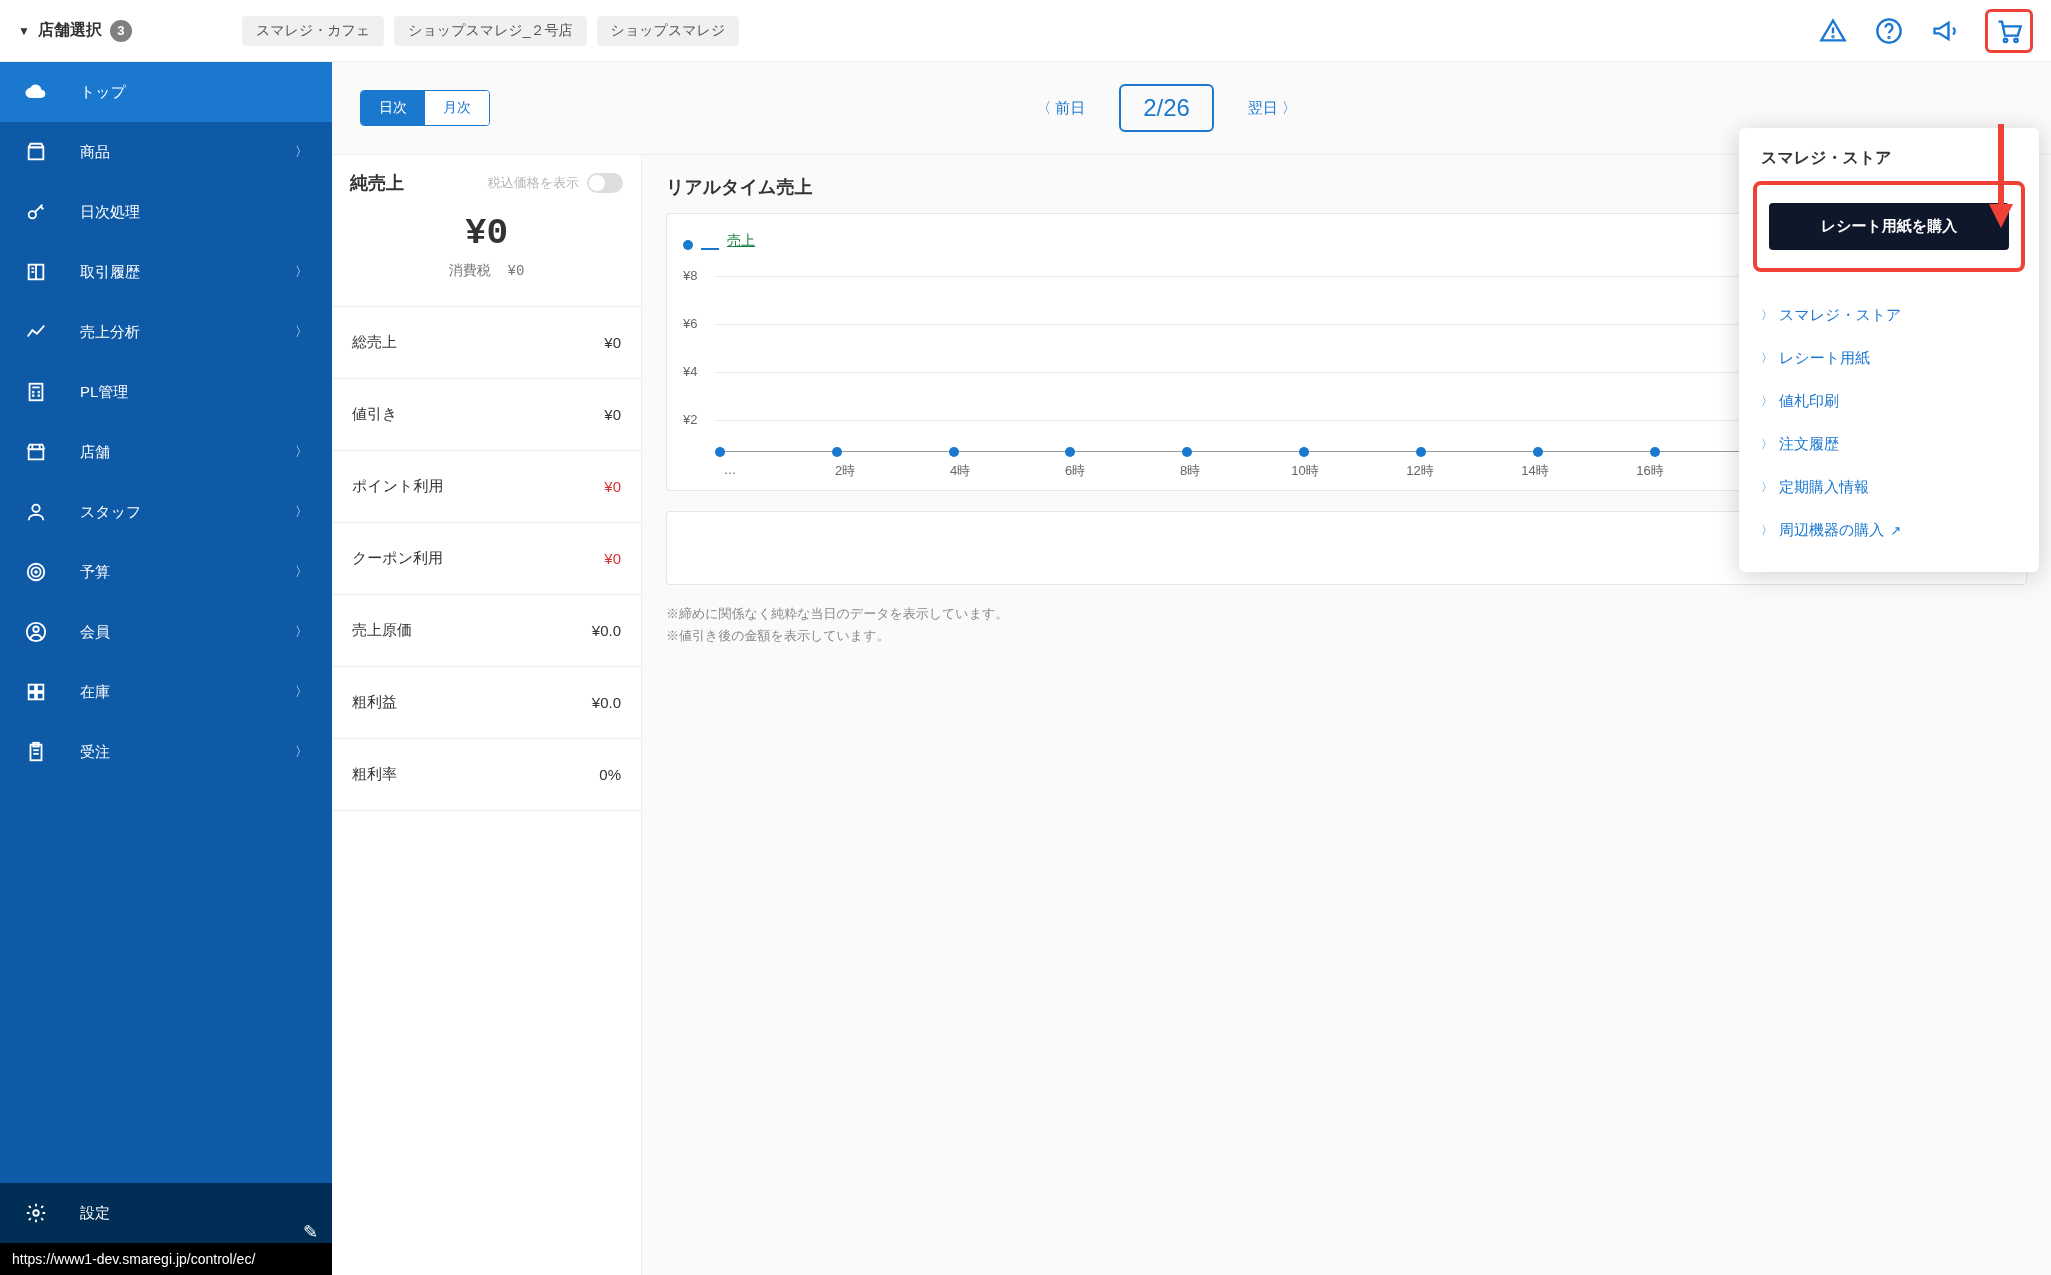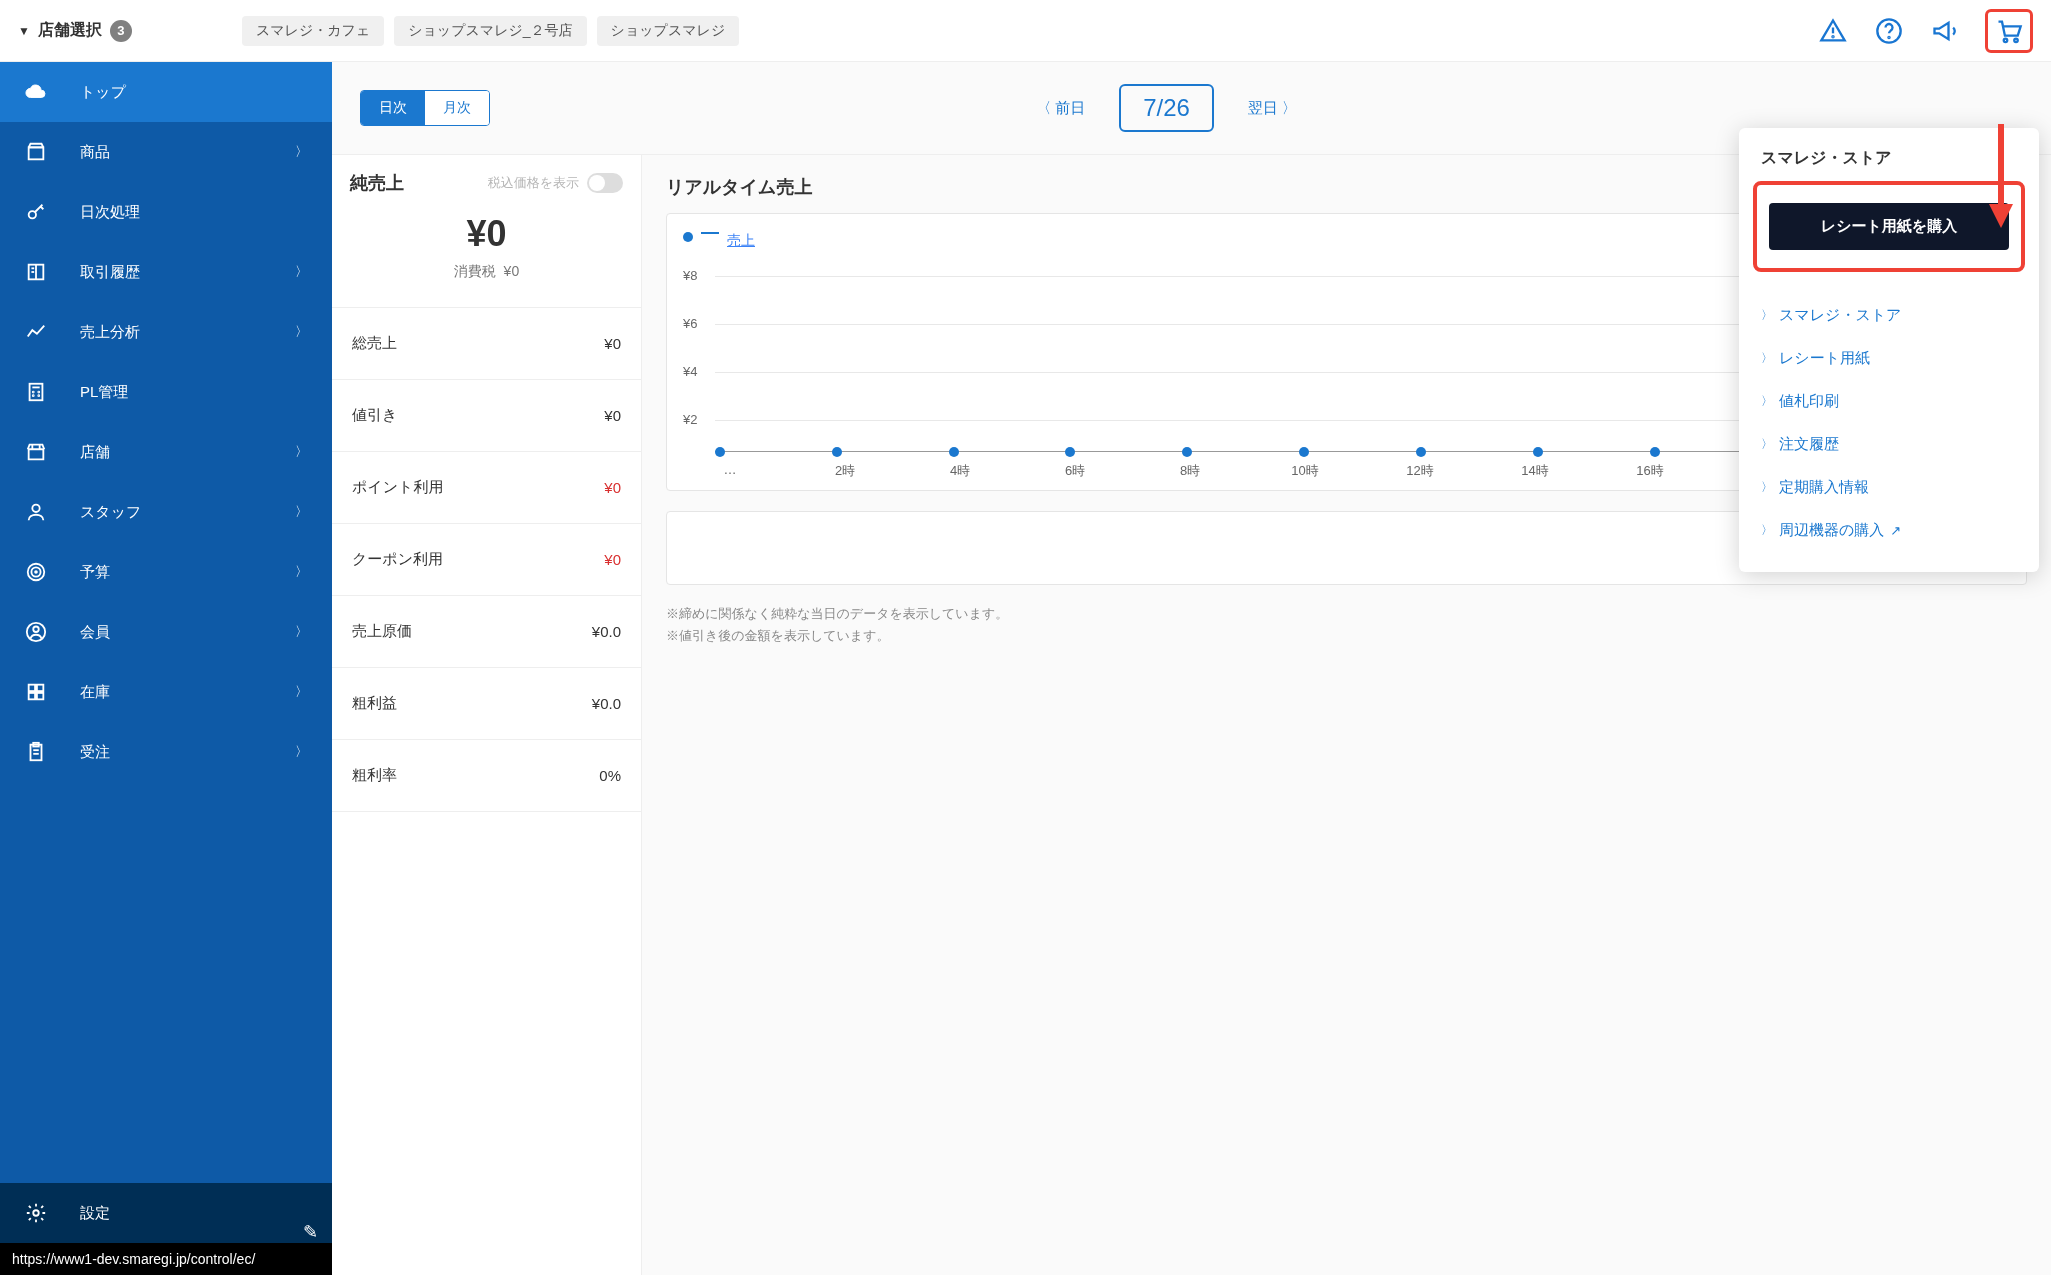--- a/index.html
+++ b/index.html
@@ -44,38 +44,38 @@
 .date-center { flex: 1; display: flex; align-items: center; justify-content: center; gap: 34px; }
 .date-nav-btn { color: #1b78cf; cursor: pointer; font-size: 15px; display: inline-flex; align-items: center; gap: 4px; }
 .date-box { border: 2px solid #1b78cf; border-radius: 6px; padding: 8px 22px; color: #1b78cf; font-size: 24px; font-weight: 400; }
 
 
 .columns { display: flex; height: calc(100% - 92px); }
 .col-left { width: 310px; border-right: 1px solid #eee; background: #fff; overflow-y: auto; }
 .col-right { flex: 1; padding: 20px 24px; overflow-y: auto; }
 
 
-.nethdr { padding: 16px 18px 26px; border-bottom: 1px solid #eee; }
+.nethdr { padding: 16px 18px 26px; border-bottom: 1px solid #eee; font-family: Liberation Mono, monospace; }
 .nethdr-top { display: flex; align-items: center; justify-content: space-between; }
 .nethdr-title { font-size: 18px; font-weight: 700; }
 .tax-toggle { display: flex; align-items: center; gap: 8px; color: #b6b6b6; font-size: 13px; }
 .switch { width: 36px; height: 20px; border-radius: 10px; background: #ddd; position: relative; }
 .switch::after { content: ""; position: absolute; left: 2px; top: 2px; width: 16px; height: 16px; border-radius: 50%; background: #fff; }
 .bignum { font-size: 36px; font-weight: 700; text-align: center; margin-top: 18px; }
 .taxline { text-align: center; color: #777; font-size: 14px; margin-top: 8px; }
 
 
 .metric { display: flex; justify-content: space-between; align-items: center; padding: 26px 20px; border-bottom: 1px solid #eee; font-size: 15px; }
 .metric .mv { font-weight: 400; }
 .metric .mv.red { color: #d93030; }
 
 
 .rt-title { font-size: 18px; font-weight: 700; margin-bottom: 14px; }
 .chart-card { border: 1px solid #e5e5e5; border-radius: 4px; padding: 18px 16px 10px; margin-bottom: 20px; background: #fff; }
-.legend { display: flex; align-items: flex-start; gap: 8px; margin-bottom: 10px; font-size: 14px; color: #3b82f6; text-decoration: underline; }
+.legend { display: flex; align-items: flex-end; gap: 8px; margin-bottom: 10px; font-size: 14px; color: #15803d; text-decoration: underline; }
 .legend .dot { width: 10px; height: 10px; border-radius: 50%; background: #1b78cf; }
 .legend .bar { width: 18px; height: 2px; background: #1b78cf; }
 .chart-area { position: relative; height: 220px; }
 .ylabel { position: absolute; left: 0; font-size: 13px; color: #666; }
 .gridline { position: absolute; left: 32px; right: 0; border-top: 1px solid #e8e8e8; }
 .axis-line { position: absolute; left: 32px; right: 0; bottom: 28px; border-top: 1px solid #999; }
 .points { position: absolute; left: 32px; right: 0; bottom: 28px; height: 0; display: flex; justify-content: space-between; }
 .pt { width: 10px; height: 10px; background: #1b78cf; border-radius: 50%; margin-top: -5px; }
 .xlabels { position: absolute; left: 32px; right: 0; bottom: 0; display: flex; justify-content: space-between; font-size: 13px; color: #666; }
 .xlabels span { width: 30px; text-align: center; }
@@ -300,21 +300,21 @@
       <div class="daterow">
         <div class="seg">
           <button class="active">日次</button>
           <button>月次</button>
         </div>
         <div class="date-center">
           <span class="date-nav-btn">
             <span>〈</span>
             <span>前日</span>
           </span>
-          <span class="date-box">7/26</span>
+          <span class="date-box">2/26</span>
           <span class="date-nav-btn">
             <span>翌日</span>
             <span>〉</span>
           </span>
         </div>
         <div style="width:180px"></div>
       </div>
 
       <div class="columns">
 

